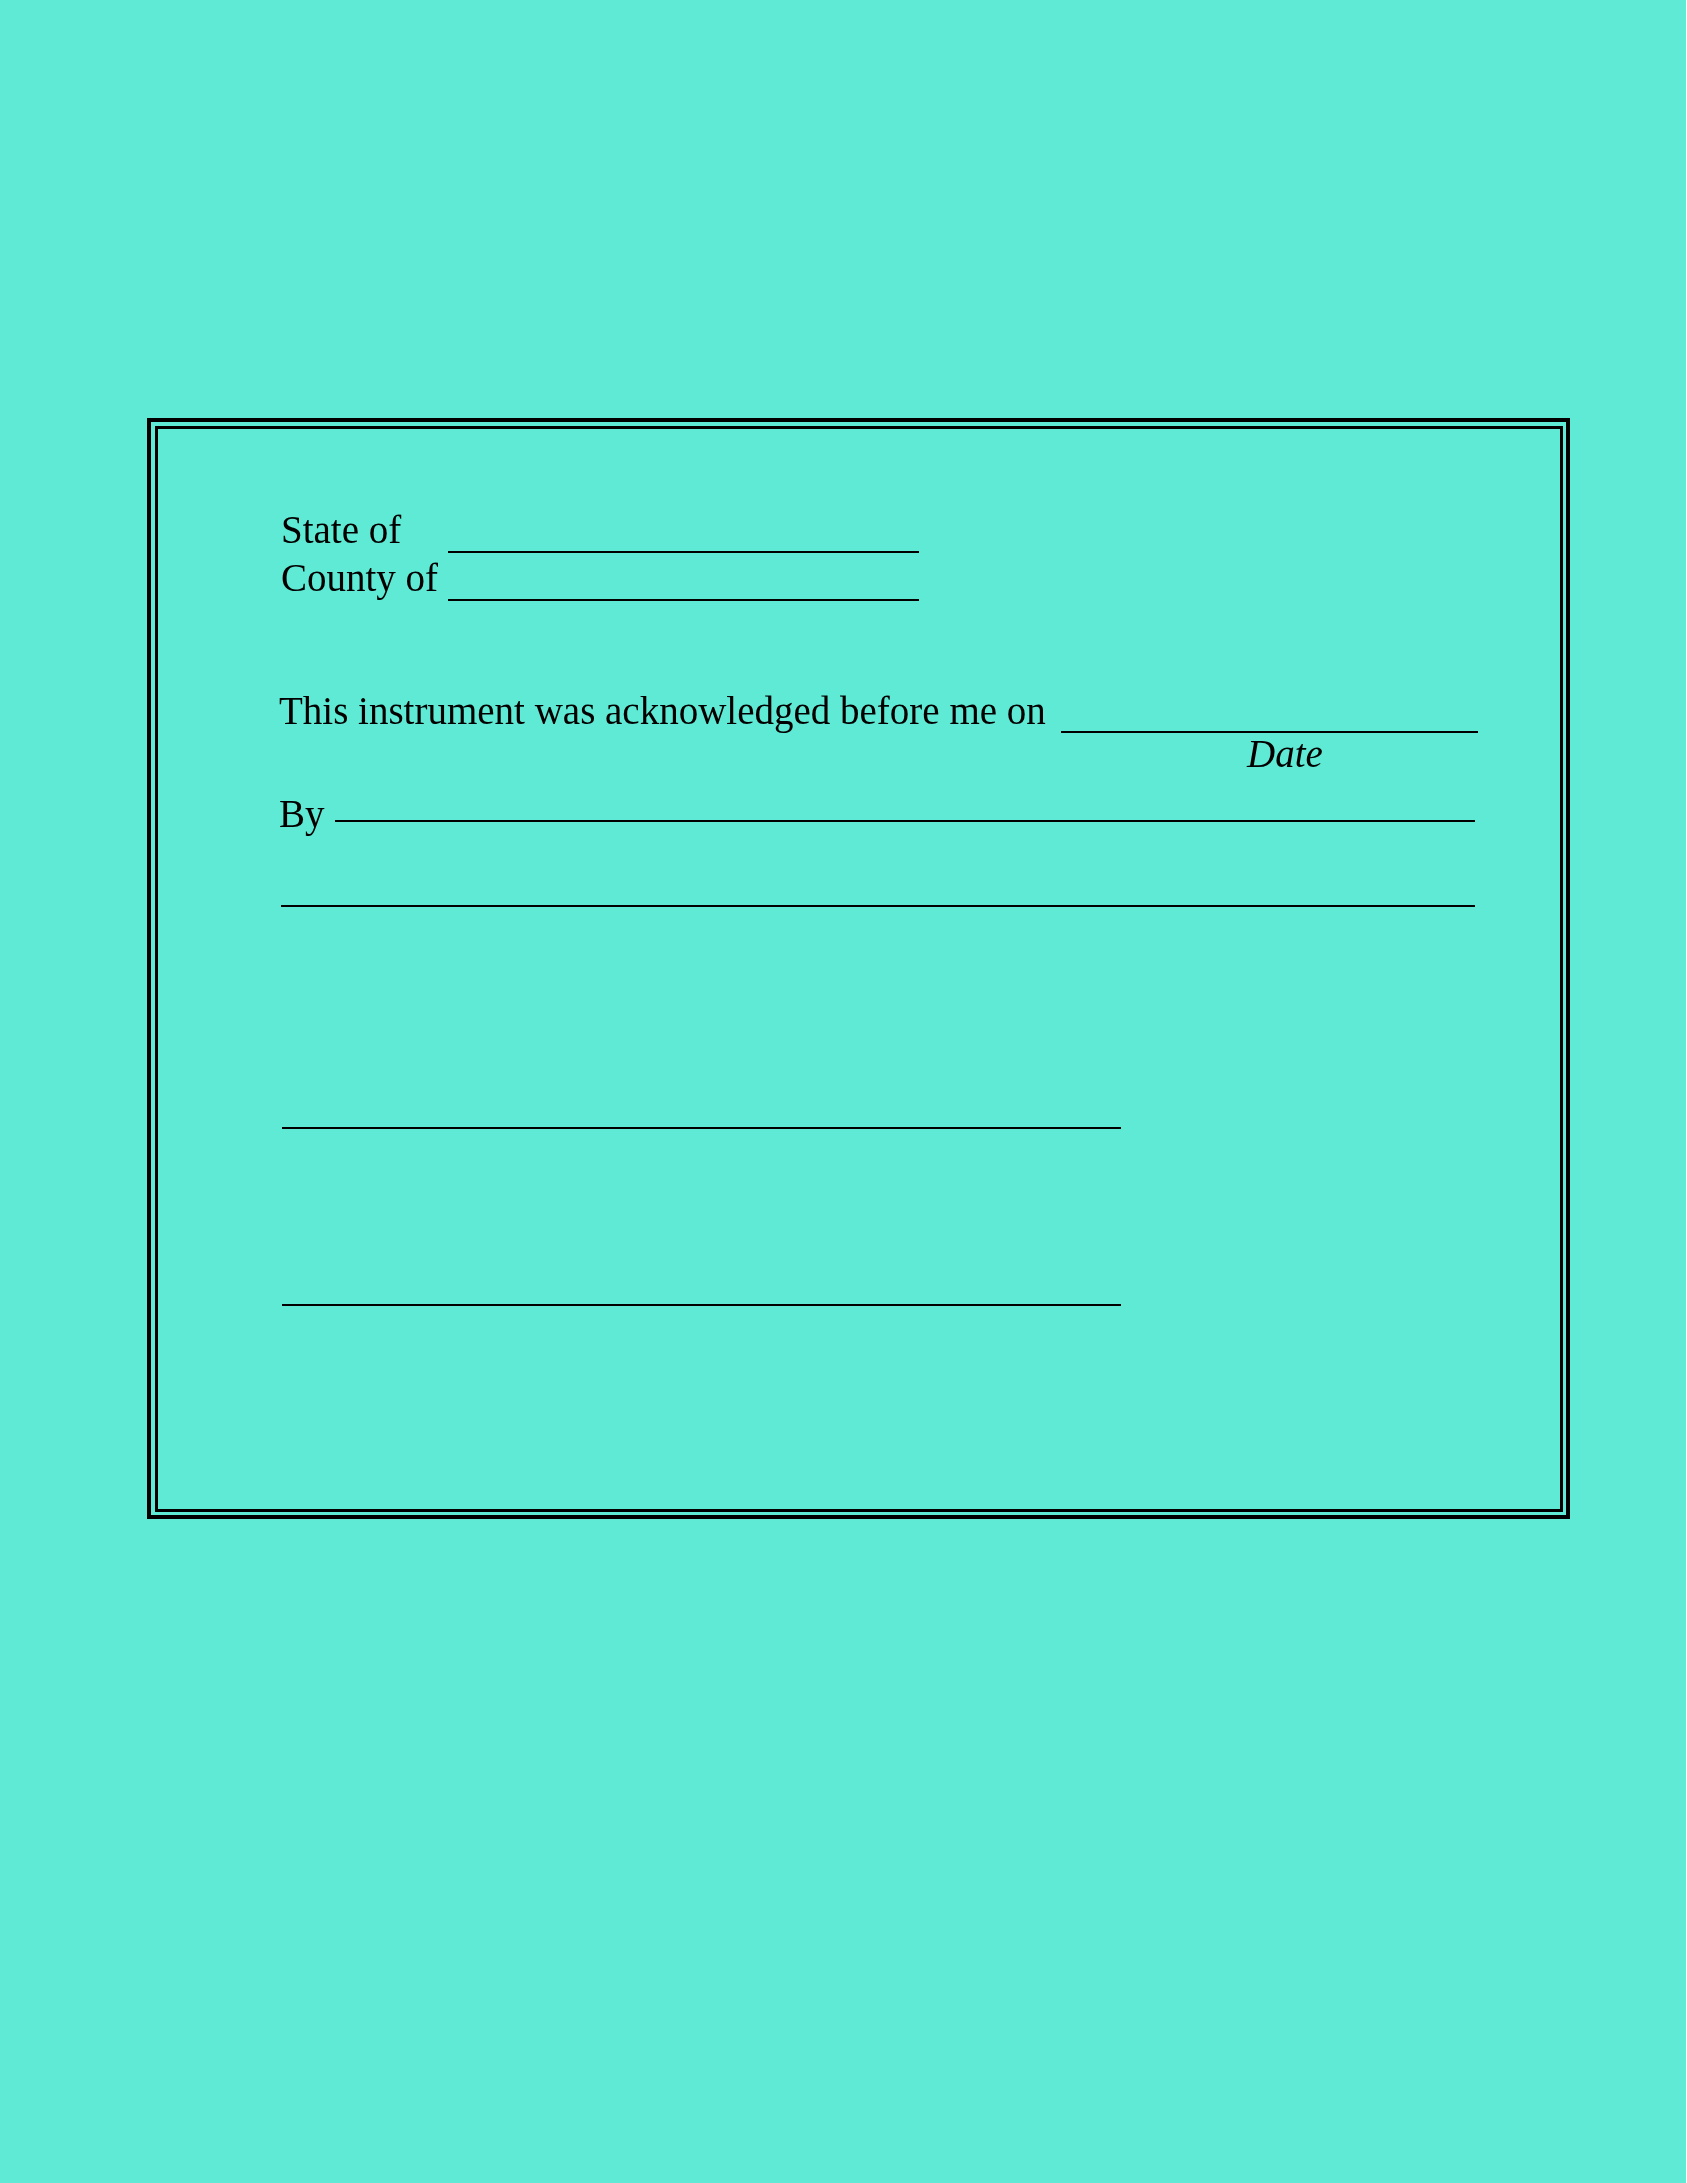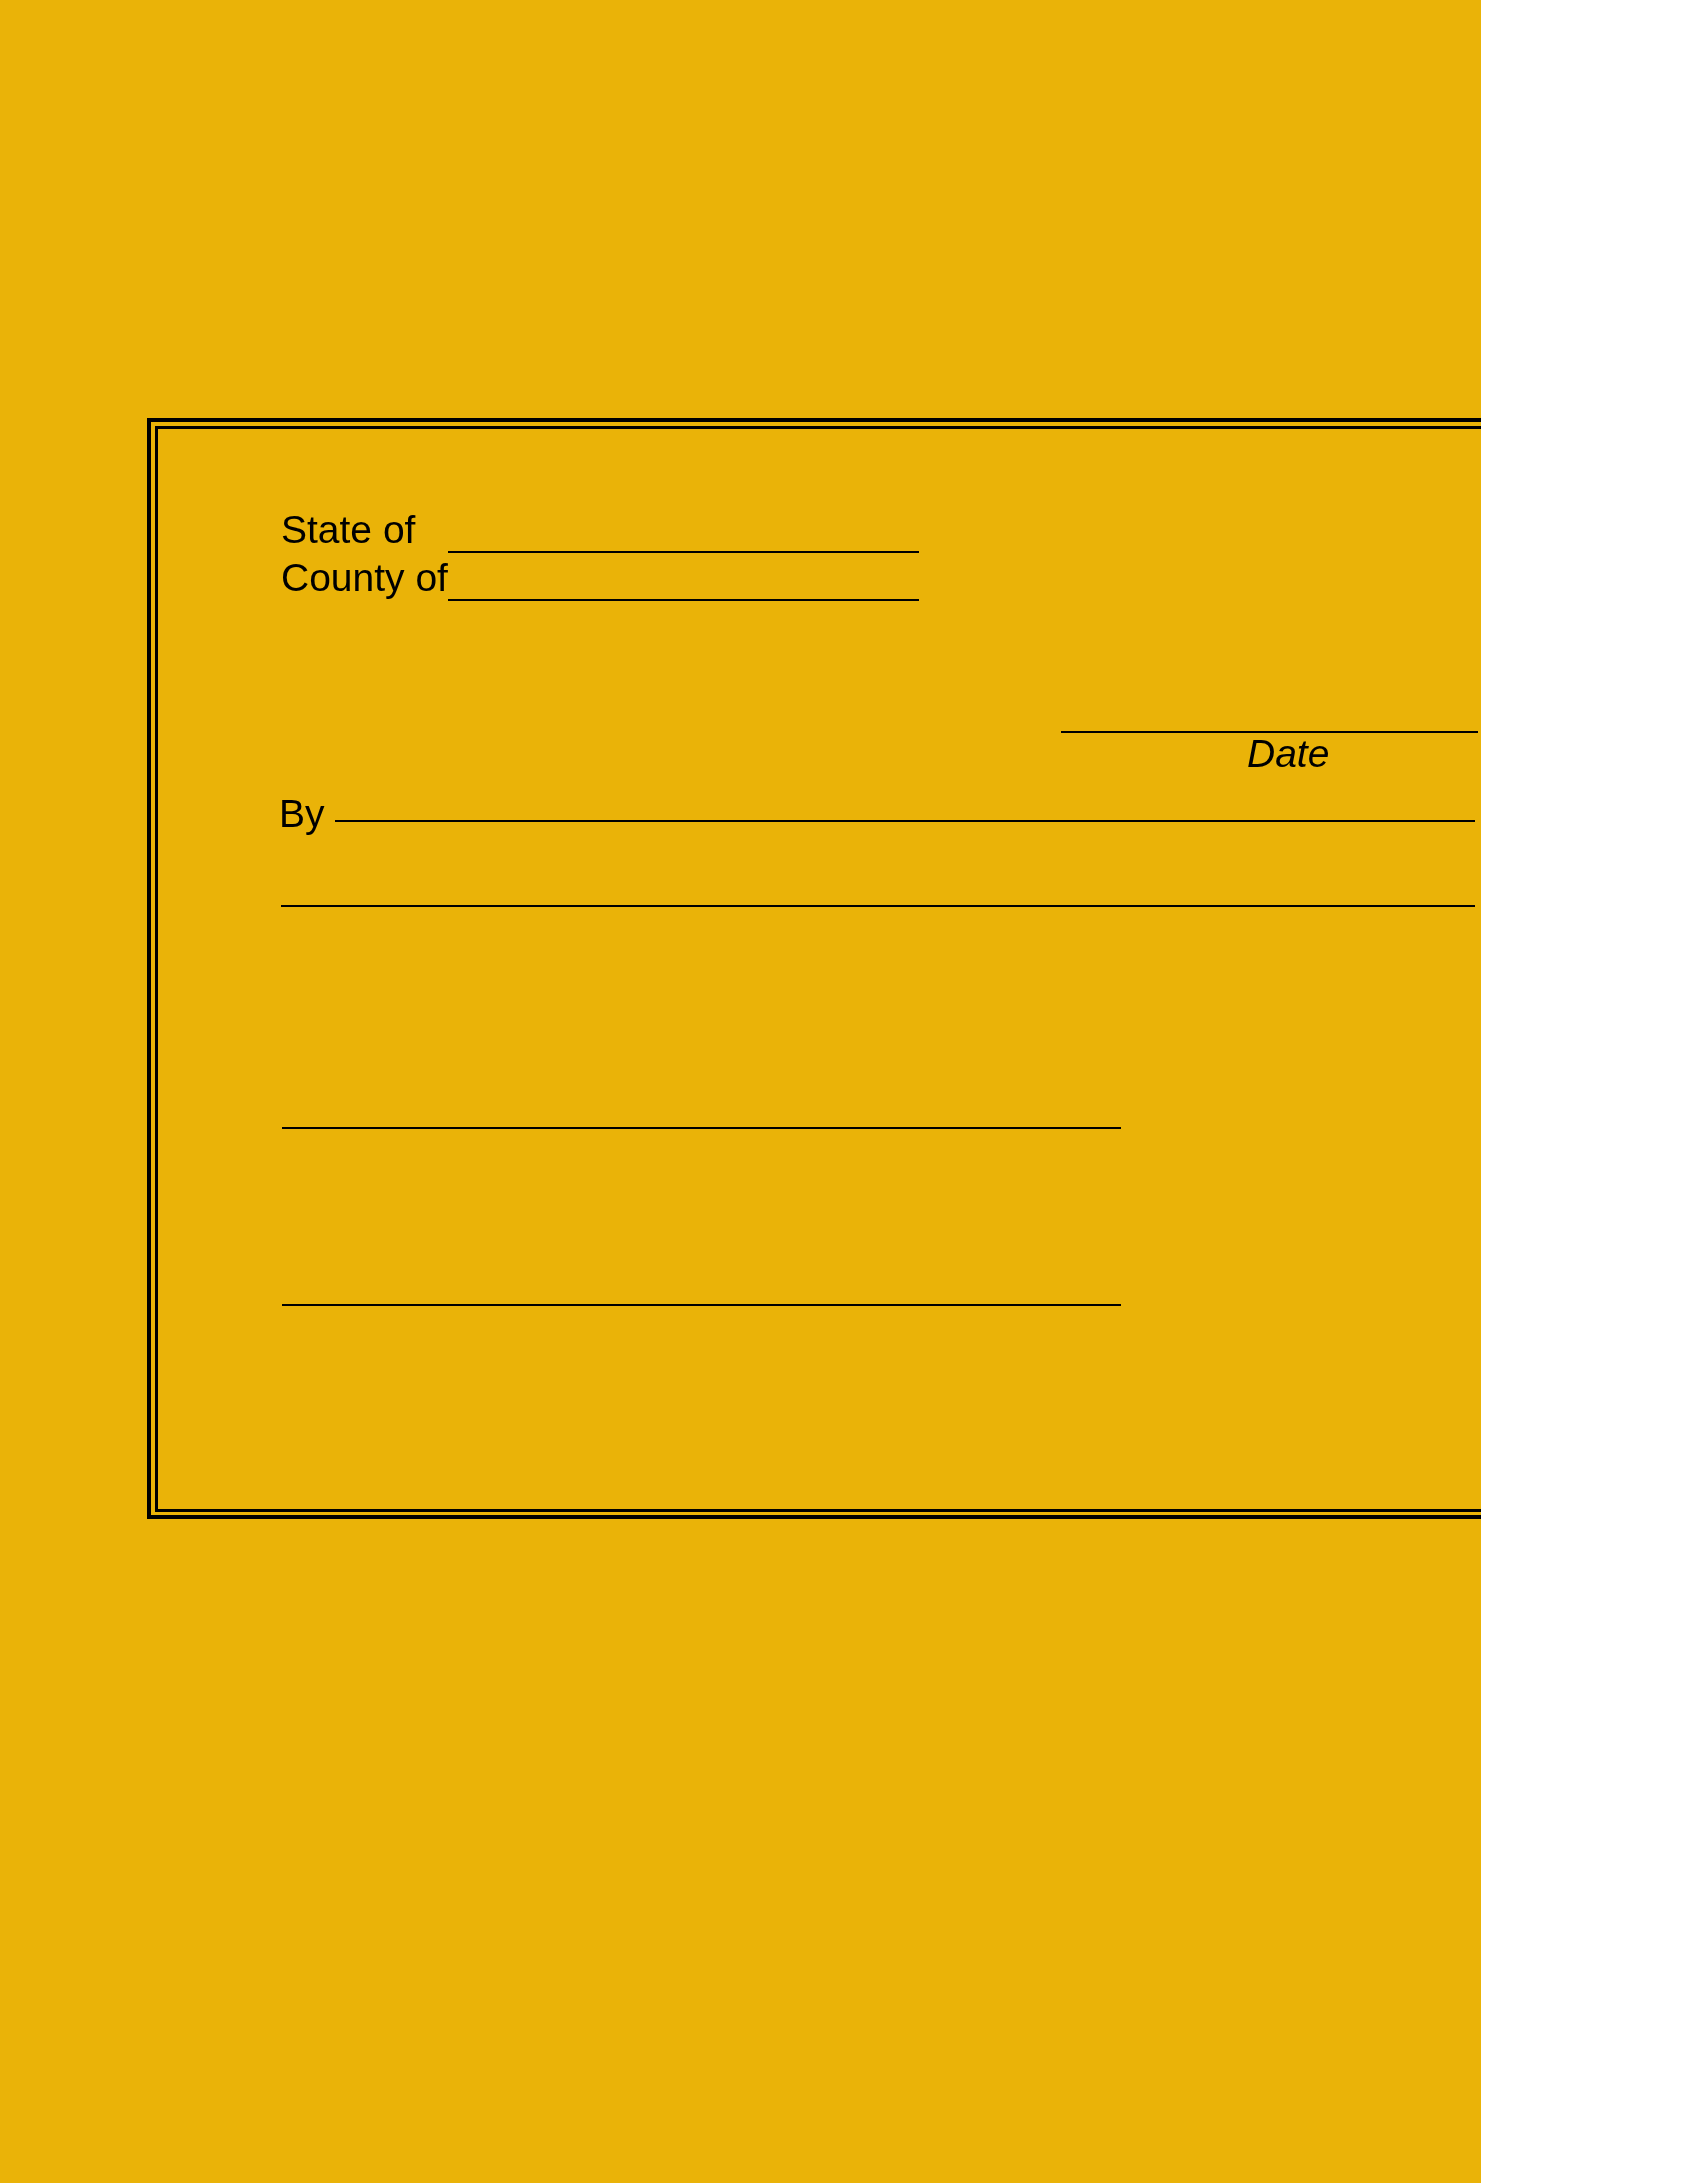--- a/index.html
+++ b/index.html
@@ -2,24 +2,24 @@
 <html style="font-size:14px"><head>
 <meta charset="utf-8">
 <style>
   html, body {
     margin: 0;
     padding: 0;
     background: #ffffff;
   }
   .page {
     position: relative;
-    width: 1481px;
+    width: 1686px;
     height: 2184px;
-    background: #eab308;
-    font-family: Liberation Sans, sans-serif;
+    background: #5eead4;
+    font-family: Liberation Serif, serif;
     color: #000000;
     overflow: hidden;
   }
   
   .frame-outer {
     position: absolute;
     left: 147px;
     top: 418px;
     width: 1423px;
     height: 1101px;
@@ -60,20 +60,21 @@
   <div class="frame-outer">
     <div class="frame-inner"></div>
   </div>
 
   <div class="txt" style="left:281px; top:507px;">State of</div>
   <div class="fill" style="left:448px; top:509px; width:471px;"></div>
 
   <div class="txt" style="left:281px; top:555px;">County of</div>
   <div class="fill" style="left:448px; top:557px; width:471px;"></div>
 
+  <div class="txt" style="left:279px; top:688px;">This instrument was acknowledged before me on</div>
   <div class="fill" style="left:1061px; top:689px; width:417px;"></div>
   <div class="txt caption" style="left:1247px; top:731px;">Date</div>
 
   <div class="txt" style="left:279px; top:776px;margin-top:15px;">By</div>
   <div class="fill" style="left:335px; top:778px; width:1140px;"></div>
 
   <div class="fill" style="left:281px; top:863px; width:1194px;"></div>
 
   <div class="fill" style="left:282px; top:1085px; width:839px;"></div>
 

